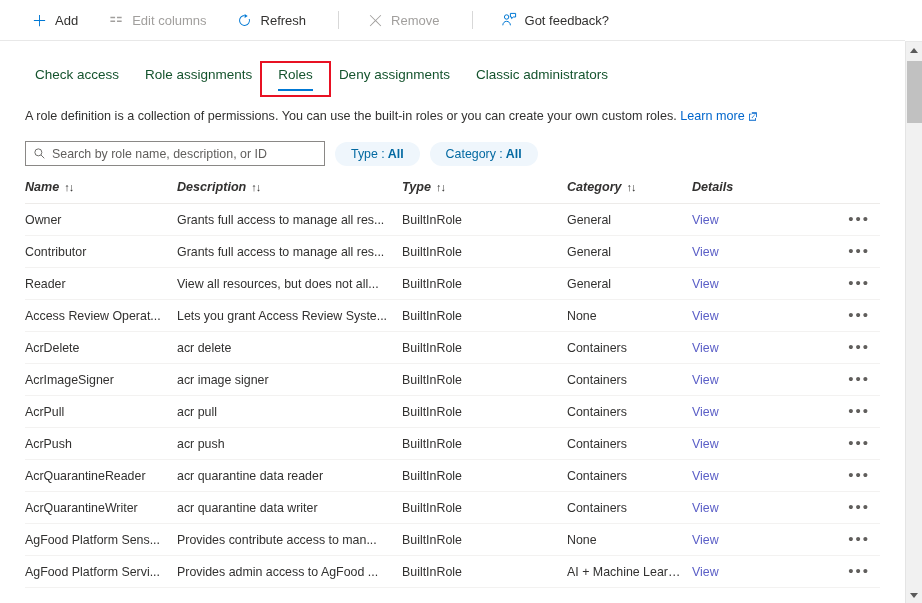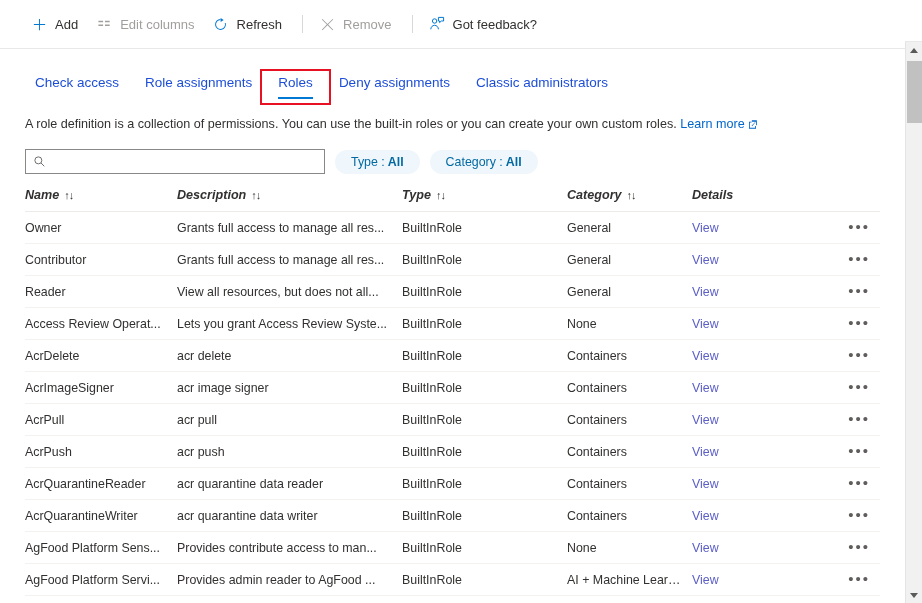--- a/index.html
+++ b/index.html
@@ -14,27 +14,27 @@
   #app {
     position: relative;
     width: 922px;
     height: 603px;
     background: #ffffff;
     overflow: hidden;
   }
 
   
   .commandbar {
-    height: 49px;
+    height: 41px;
     display: flex;
     align-items: center;
     padding: 0 0 0 26px;
     background: #ffffff;
     border-bottom: 1px solid #e8e8e8;
-    gap: 4px;
+    gap: 16px;
   }
   .cmd {
     display: flex;
     align-items: center;
     height: 30px;
     padding: 0 9px 0 4px;
     font-size: 13px;
     color: #323130;
     cursor: pointer;
     white-space: nowrap;
@@ -64,21 +64,21 @@
     display: flex;
     align-items: flex-end;
     height: 36px;
     padding: 0 0 0 22px;
     margin-top: 15px;
     position: relative;
   }
   .tab {
     position: relative;
     font-size: 13.5px;
-    color: #1d4ed8;
+    color: #14532d;
     padding: 0 13px 8px 13px;
     cursor: pointer;
     white-space: nowrap;
     background: transparent;
     border: none;
     font-family: "Liberation Sans", sans-serif;
     line-height: 18px;
   }
   .tab .underline {
     display: none;
@@ -355,20 +355,21 @@
   </div>
 
   <div class="filterrow">
     <div class="searchbox">
       <span class="sico">
         <svg width="13" height="13" viewBox="0 0 16 16">
           <circle cx="6.6" cy="6.6" r="4.3" fill="none" stroke="#605e5c" stroke-width="1.1"></circle>
           <path d="M9.9 9.9l4 4" stroke="#605e5c" stroke-width="1.1" fill="none"></path>
         </svg>
       </span>
+      <input type="text" placeholder="Search by role name, description, or ID" style="">
     </div>
 
     <button class="pill">
       <span>Type :</span>
         <b>All</b>
     </button>
 
     <button class="pill">
       <span>Category :</span>
         <b>All</b>
@@ -481,21 +482,21 @@
           <tr>
             <td class="c-name"><span>AgFood Platform Sens...</span></td>
             <td class="c-desc"><span>Provides contribute access to man...</span></td>
             <td class="c-type"><span>BuiltInRole</span></td>
             <td class="c-cat"><span>None</span></td>
             <td class="c-det"><a class="viewlink">View</a></td>
             <td class="c-menu"><span class="ellipsis">•••</span></td>
           </tr>
           <tr>
             <td class="c-name"><span>AgFood Platform Servi...</span></td>
-            <td class="c-desc"><span>Provides admin reader to AgFood ...</span></td>
+            <td class="c-desc"><span>Provides admin access to AgFood ...</span></td>
             <td class="c-type"><span>BuiltInRole</span></td>
             <td class="c-cat"><span>AI + Machine Learning</span></td>
             <td class="c-det"><a class="viewlink">View</a></td>
             <td class="c-menu"><span class="ellipsis">•••</span></td>
           </tr>
         </tbody>
     </table>
   </div>
 
   <div class="topcorner"></div>

